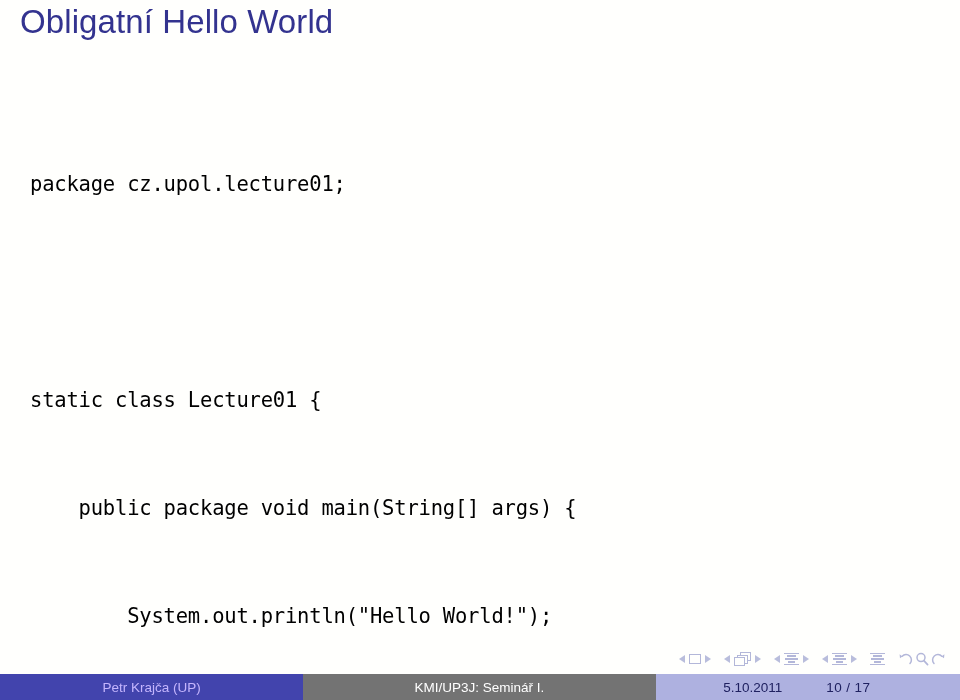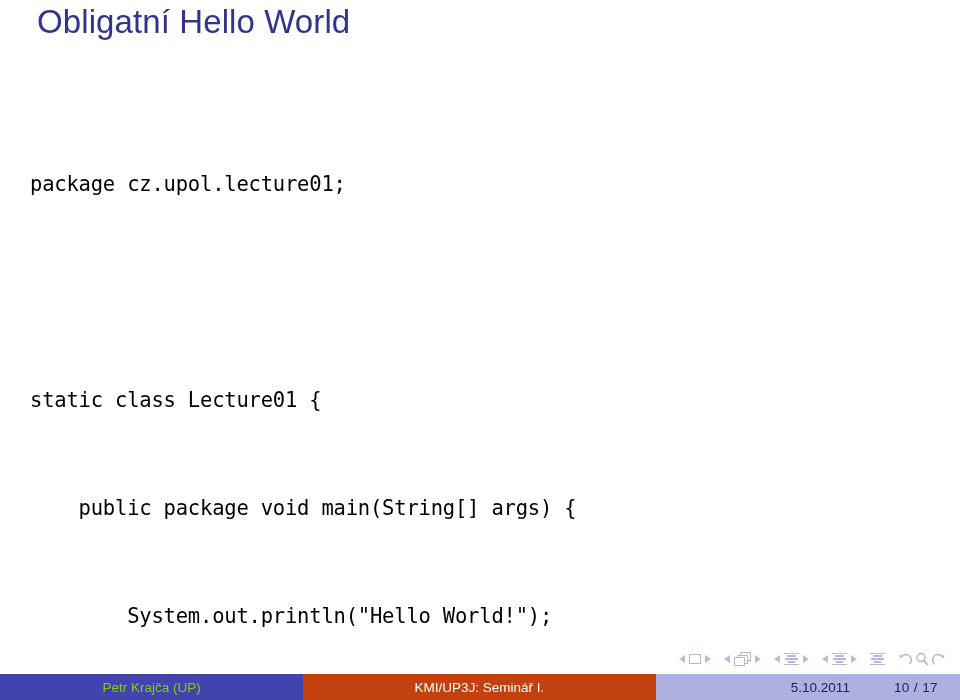--- a/index.html
+++ b/index.html
@@ -11,21 +11,21 @@
     height: 700px;
     background: #fffffd;
     font-family: "Liberation Sans", sans-serif;
     overflow: hidden;
     position: relative;
   }
 
   
   #slide-title {
     position: absolute;
-    left: 37px;
+    left: 20px;
     top: 2px;
     font-size: 33px;
     line-height: 40px;
     font-weight: 400;
     color: #33338f;
     letter-spacing: 0.1px;
     white-space: nowrap;
   }
 
   
@@ -128,27 +128,27 @@
   .footer-seg {
     height: 26px;
     display: flex;
     align-items: center;
     justify-content: center;
     font-size: 13.5px;
     box-sizing: border-box;
     overflow: hidden;
     white-space: nowrap;
   }
-  #footer-author  { width: 320px; background: #4244ad; color: #84cc16; }
-  #footer-subject { width: 372px; background: #c2410c; color: #ffffff; }
+  #footer-author  { width: 320px; background: #4244ad; color: #c4b5fd; }
+  #footer-subject { width: 372px; background: #737373; color: #ffffff; }
   #footer-meta {
     width: 320px;
     background: #aeb1e0;
     color: #1f2160;
-    justify-content: flex-end;
+    justify-content: center;
     padding-right: 22px;
     gap: 44px;
   }
   #footer-meta .meta-item { display: inline-block; }
   #footer-page { letter-spacing: 0.4px; }
 </style>
 </head>
 <body>
 
 <div id="slide-title">Obligatní Hello World</div>

